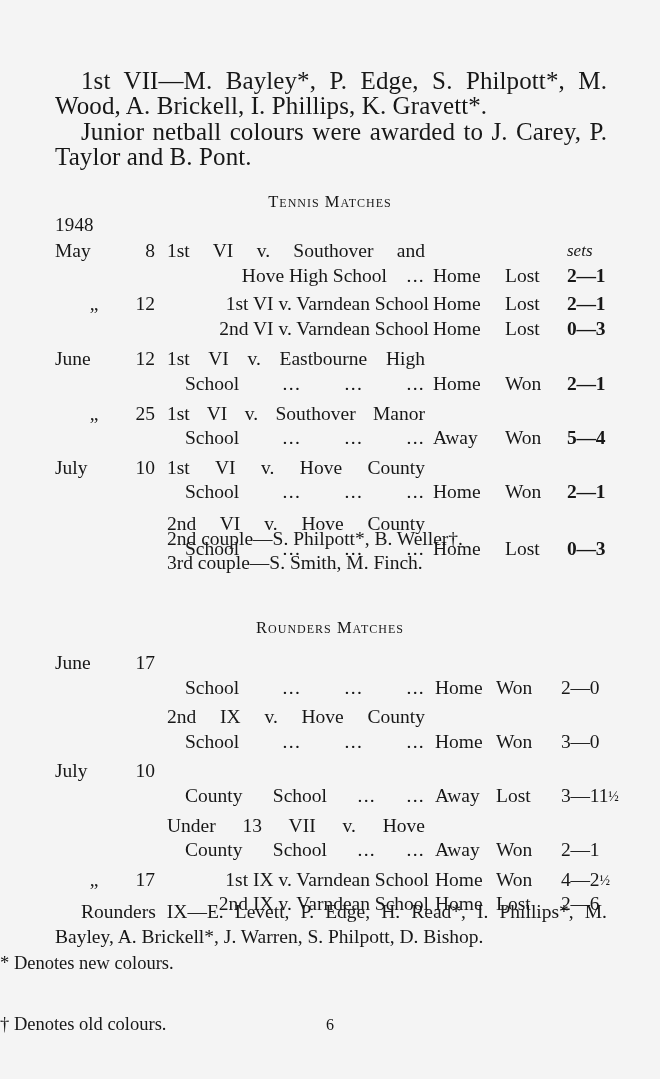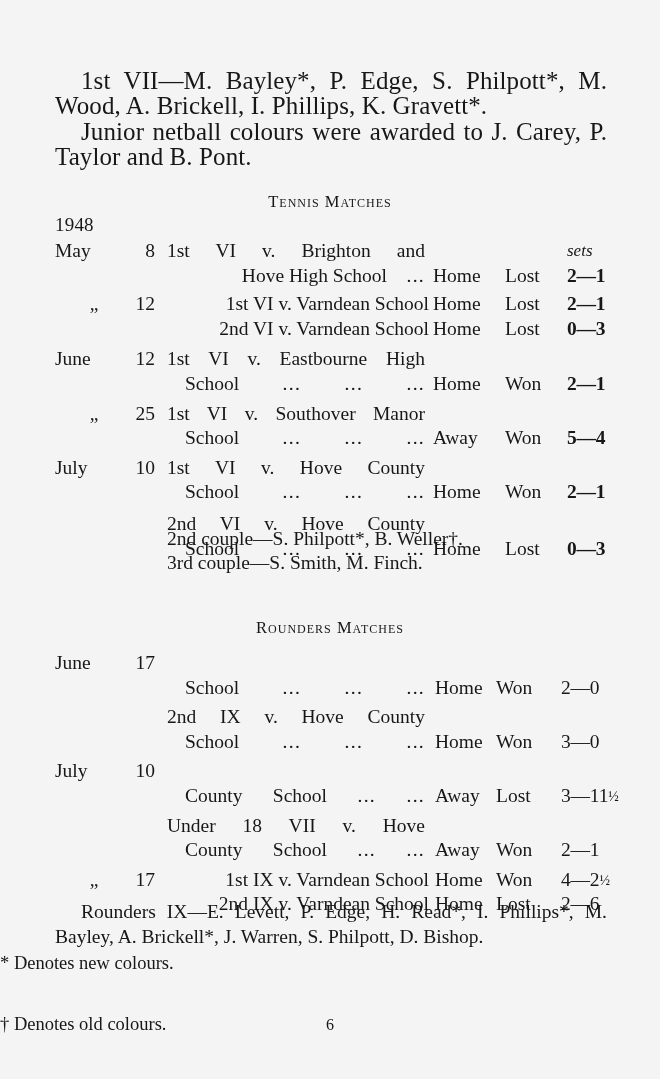--- a/index.html
+++ b/index.html
@@ -195,21 +195,21 @@
 
   <div class="matches" style="left:55px; top:239px;">
 
     <div class="mrow">
       <span class="sets-label">sets</span>
     </div>
 
     <div class="mrow" style="top:-24.6px;">
       <span class="c-month">May</span>
       <span class="c-day">8</span>
-      <span class="c-desc spread">1st VI v. Brighton and</span>
+      <span class="c-desc spread">1st VI v. Southover and</span>
     </div>
 
     <div class="mrow" style="top:-24.6px;">
       <span class="c-desc cont"><span>Hove High School</span> &nbsp;&nbsp;&nbsp;<span class="dots">...</span></span>
       <span class="c-venue">Home</span>
       <span class="c-result">Lost</span>
       <span class="c-score">2—1</span>
     </div>
 
     <div class="mrow" style="top:-20.6px;">
@@ -310,21 +310,21 @@
       <span class="c-day">10</span>
     </div>
     <div class="mrow" style="top:10px;">
       <span class="c-desc cont spread"><span>County School</span> <span class="dots">...</span> <span class="dots">...</span></span>
       <span class="c-venue r">Away</span>
       <span class="c-result r">Lost</span>
       <span class="c-score r"><span>3—11</span><span class="frac">½</span></span>
     </div>
 
     <div class="mrow" style="top:15px;">
-      <span class="c-desc spread">Under 18 VII v. Hove</span>
+      <span class="c-desc spread">Under 13 VII v. Hove</span>
     </div>
     <div class="mrow" style="top:15px;">
       <span class="c-desc cont spread"><span>County School</span> <span class="dots">...</span> <span class="dots">...</span></span>
       <span class="c-venue r">Away</span>
       <span class="c-result r">Won</span>
       <span class="c-score r">2—1</span>
     </div>
 
     <div class="mrow" style="top:20px;">
       <span class="c-month ditto">„</span>

